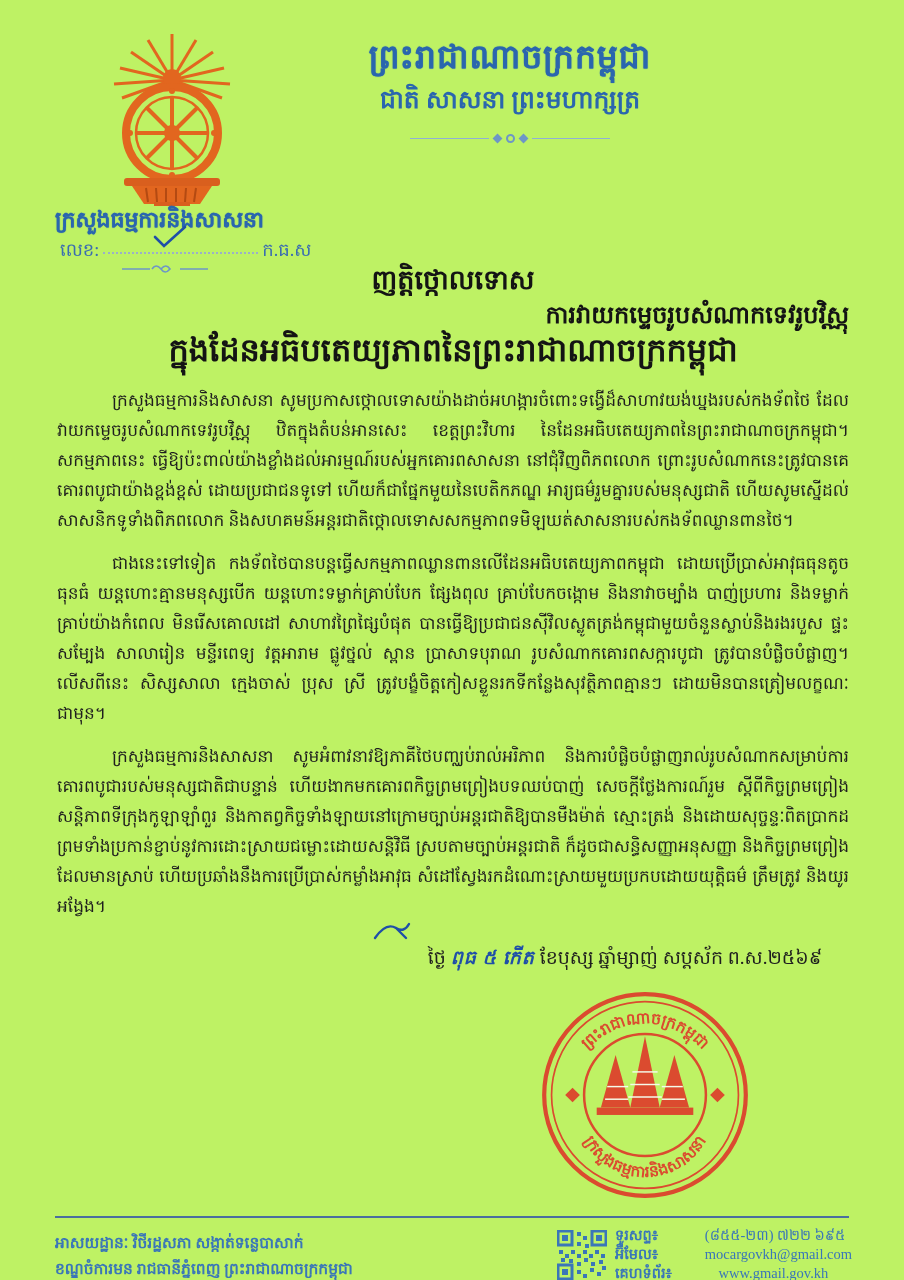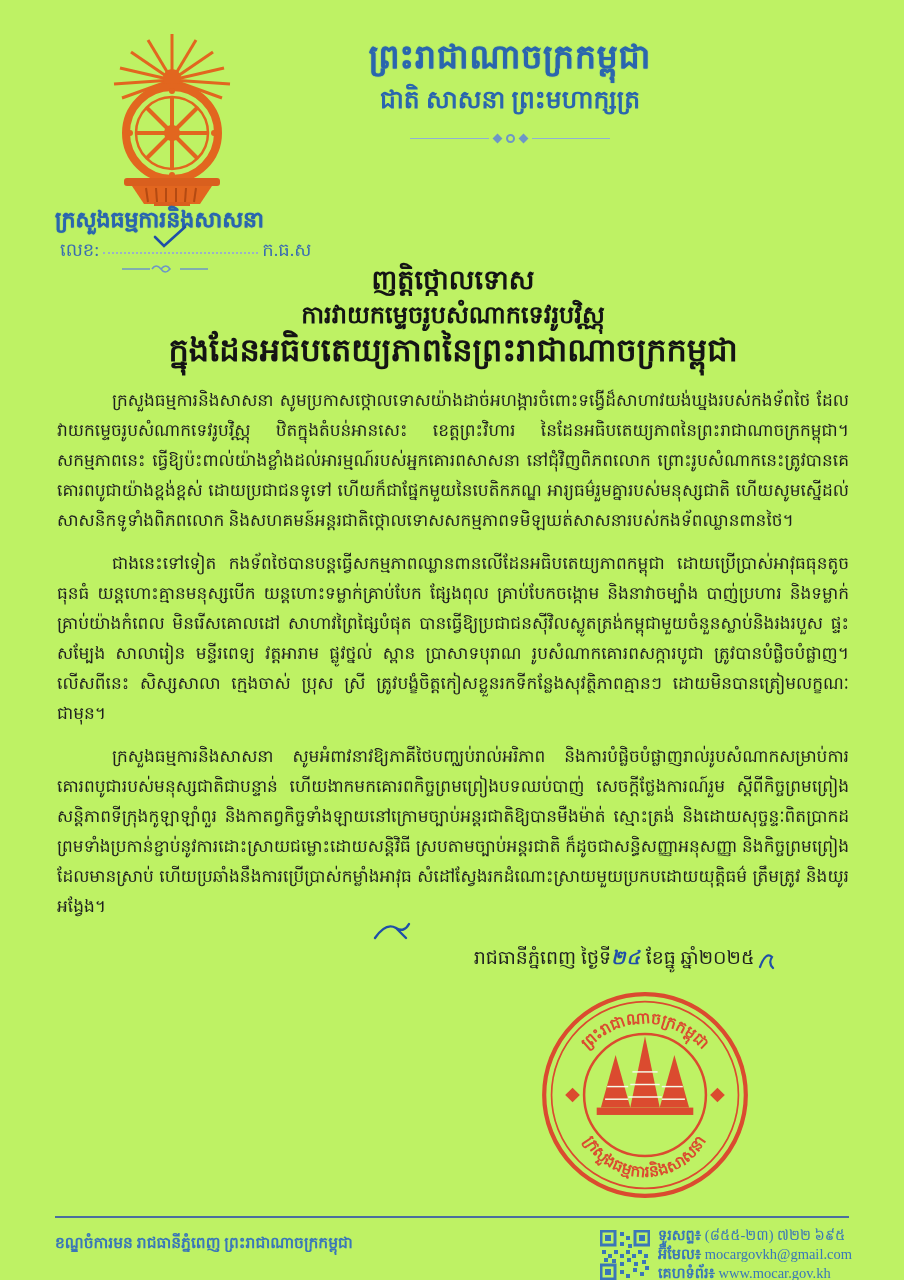--- a/index.html
+++ b/index.html
@@ -21,41 +21,41 @@
   .ornament .dot { width:9px; height:9px; border:2px solid #6d96c6; border-radius:50%; }
   .ministry-name { position:absolute; left:55px; top:206px; font-size:22px; font-weight:bold;
     color:#2a66ae; text-shadow:0 0 1px #2a66ae; }
   .ref-line { position:absolute; left:60px; top:238px; font-size:18px; color:#3a6db1; display:flex; align-items:flex-start; }
   .ref-dots { display:inline-block; width:155px; height:16px; border-bottom:2px dotted #9ab0c8; position:relative; margin:0 4px; }
   .ref-check { position:absolute; left:48px; top:-14px; }
   .ref-flourish { position:absolute; left:120px; top:262px; }
   
   .doc-title { position:absolute; left:57px; top:262px; width:792px; text-align:center; color:#141414; }
   .doc-title .t1 { font-size:27px; font-weight:bold; line-height:36px;text-align:center; }
-  .doc-title .t2 { font-size:24px; font-weight:bold; line-height:35px; }
+  .doc-title .t2 { font-size:24px; font-weight:bold; line-height:35px;text-align:right; }
   .doc-title .t3 { font-size:32px; font-weight:bold; line-height:35px; }
   
   .body-text { position:absolute; left:57px; top:386px; width:792px;
     font-size:17px; line-height:30px; color:#1e1e1e; text-align:justify; }
   .body-text p { margin:0 0 13px; text-indent:55px; overflow-wrap:anywhere; }
   .pen-flourish { position:absolute; left:372px; top:918px; }
   
   .dateline { position:absolute; left:380px; top:942px; width:490px; text-align:center;
     font-size:19px; line-height:32px; color:#1e1e1e; }
   .hand { color:#1f4fa8; font-weight:bold; font-style:italic; letter-spacing:1px; }
   .date-flourish { display:inline-block; vertical-align:middle; margin-left:2px; }
   
   .stamp { position:absolute; left:540px; top:990px; width:210px; height:210px; opacity:.88; }
   
   .footer-rule { position:absolute; left:55px; top:1216px; width:794px; height:2px; background:#4a6e9e; }
   .footer-left { position:absolute; left:55px; top:1230px; font-size:15.5px; font-weight:bold;
     color:#3a76b8; line-height:26px; }
   .footer-right { position:absolute; right:52px; top:1226px; display:flex; align-items:center; gap:8px; }
   .footer-contact { font-size:14.5px; color:#3a76b8; line-height:19px; font-weight:bold; }
-  .footer-contact .latin { font-weight:normal; }
+  .footer-contact .latin { font-weight:normal;margin-left:43px; }
 </style>
 </head>
 <body>
 
 <div class="page">
 
   <svg class="logo" viewBox="0 0 176 180">
     <g stroke="#e2661f" stroke-width="3" fill="none">
       <g>
         <line x1="88" y1="52" x2="88" y2="6"></line>
@@ -139,24 +139,23 @@
     <p>ជាងនេះទៅទៀត កងទ័ពថៃបានបន្តធ្វើសកម្មភាពឈ្លានពានលើដែនអធិបតេយ្យភាពកម្ពុជា ដោយប្រើប្រាស់អាវុធធុនតូច ធុនធំ យន្តហោះគ្មានមនុស្សបើក យន្តហោះទម្លាក់គ្រាប់បែក ផ្សែងពុល គ្រាប់បែកចង្កោម និងនាវាចម្បាំង បាញ់ប្រហារ និងទម្លាក់គ្រាប់យ៉ាងកំពេល មិនរើសគោលដៅ សាហាវព្រៃផ្សៃបំផុត បានធ្វើឱ្យប្រជាជនស៊ីវិលស្លូតត្រង់កម្ពុជាមួយចំនួនស្លាប់និងរងរបួស ផ្ទះសម្បែង សាលារៀន មន្ទីរពេទ្យ វត្តអារាម ផ្លូវថ្នល់ ស្ពាន ប្រាសាទបុរាណ រូបសំណាកគោរពសក្ការបូជា ត្រូវបានបំផ្លិចបំផ្លាញ។ លើសពីនេះ សិស្សសាលា ក្មេងចាស់ ប្រុស ស្រី ត្រូវបង្ខំចិត្តកៀសខ្លួនរកទីកន្លែងសុវត្ថិភាពគ្មានៗ ដោយមិនបានត្រៀមលក្ខណៈជាមុន។</p>
     <p>ក្រសួងធម្មការនិងសាសនា សូមអំពាវនាវឱ្យភាគីថៃបញ្ឈប់រាល់អរិភាព និងការបំផ្លិចបំផ្លាញរាល់រូបសំណាកសម្រាប់ការគោរពបូជារបស់មនុស្សជាតិជាបន្ទាន់ ហើយងាកមកគោរពកិច្ចព្រមព្រៀងបទឈប់បាញ់ សេចក្តីថ្លែងការណ៍រួម ស្តីពីកិច្ចព្រមព្រៀងសន្តិភាពទីក្រុងកូឡាឡាំពួរ និងកាតព្វកិច្ចទាំងឡាយនៅក្រោមច្បាប់អន្តរជាតិឱ្យបានមឺងម៉ាត់ ស្មោះត្រង់ និងដោយសុច្ចន្ទៈពិតប្រាកដ ព្រមទាំងប្រកាន់ខ្ជាប់នូវការដោះស្រាយជម្លោះដោយសន្តិវិធី ស្របតាមច្បាប់អន្តរជាតិ ក៏ដូចជាសន្ធិសញ្ញាអនុសញ្ញា និងកិច្ចព្រមព្រៀងដែលមានស្រាប់ ហើយប្រឆាំងនឹងការប្រើប្រាស់កម្លាំងអាវុធ សំដៅស្វែងរកដំណោះស្រាយមួយប្រកបដោយយុត្តិធម៌ ត្រឹមត្រូវ និងយូរអង្វែង។</p>
   </div>
 
   <svg class="pen-flourish" width="40" height="26" viewBox="0 0 40 26">
     <path d="M3 20 Q14 4 24 10 Q32 15 37 6 M24 10 L34 20" fill="none" stroke="#1f4fa8" stroke-width="2.4" stroke-linecap="round"></path>
   </svg>
 
   <div class="dateline">
     <div>
-      <span>រាជធានីភ្នំពេញ ថ្ងៃទី</span><span class="hand">២៤</span>
-      <span>ខែធ្នូ ឆ្នាំ២០២៥</span><svg class="date-flourish" width="20" height="22" viewBox="0 0 20 22">
-          <path d="M4 18 Q10 2 16 8 Q12 14 17 19" fill="none" stroke="#1f4fa8" stroke-width="2.2" stroke-linecap="round"></path>
-        </svg>
+      <span>ថ្ងៃ</span>
+      <span class="hand">ពុធ ៥ កើត</span>
+      <span>ខែបុស្ស ឆ្នាំម្សាញ់ សប្តស័ក ព.ស.២៥៦៩</span>
     </div>
   </div>
 
   <svg class="stamp" viewBox="0 0 200 200">
     <defs>
       <path id="arcTop" d="M 28,104 A 72,72 0 0 1 172,104"></path>
       <path id="arcBottom" d="M 34,112 A 66,66 0 0 0 166,112"></path>
     </defs>
     <circle cx="100" cy="100" r="96" fill="none" stroke="#df3428" stroke-width="4"></circle>
     <circle cx="100" cy="100" r="89" fill="none" stroke="#df3428" stroke-width="1.6"></circle>
@@ -181,20 +180,21 @@
         <line x1="64" y1="92" x2="84" y2="92"></line>
           <line x1="116" y1="92" x2="136" y2="92"></line>
         <line x1="62" y1="104" x2="84" y2="104"></line>
           <line x1="116" y1="104" x2="138" y2="104"></line>
       </g>
     </g>
   </svg>
 
   <div class="footer-rule"></div>
   <div class="footer-left">
+    <div>អាសយដ្ឋានៈ វិថីរដ្ឋសភា សង្កាត់ទន្លេបាសាក់</div>
     <div>ខណ្ឌចំការមន រាជធានីភ្នំពេញ ព្រះរាជាណាចក្រកម្ពុជា</div>
   </div>
   <div class="footer-right">
     <svg width="50" height="50" viewBox="0 0 50 50">
       <g fill="#3a76b8">
         <rect x="1" y="1" width="14" height="14" fill="none" stroke="#3a76b8" stroke-width="3"></rect>
         <rect x="5" y="5" width="6" height="6"></rect>
         <rect x="35" y="1" width="14" height="14" fill="none" stroke="#3a76b8" stroke-width="3"></rect>
         <rect x="39" y="5" width="6" height="6"></rect>
         <rect x="1" y="35" width="14" height="14" fill="none" stroke="#3a76b8" stroke-width="3"></rect>
@@ -228,18 +228,18 @@
       <div>
         <span>ទូរសព្ទ៖</span>
         <span class="latin">(៨៥៥-២៣) ៧២២ ៦៩៥</span>
       </div>
       <div>
         <span>អ៊ីមែល៖</span>
         <span class="latin">mocargovkh@gmail.com</span>
       </div>
       <div>
         <span>គេហទំព័រ៖</span>
-        <span class="latin">www.mocar.gov.kh</span>
+        <span class="latin">www.gmail.gov.kh</span>
       </div>
     </div>
   </div>
 
 </div>
 
 </body></html>

